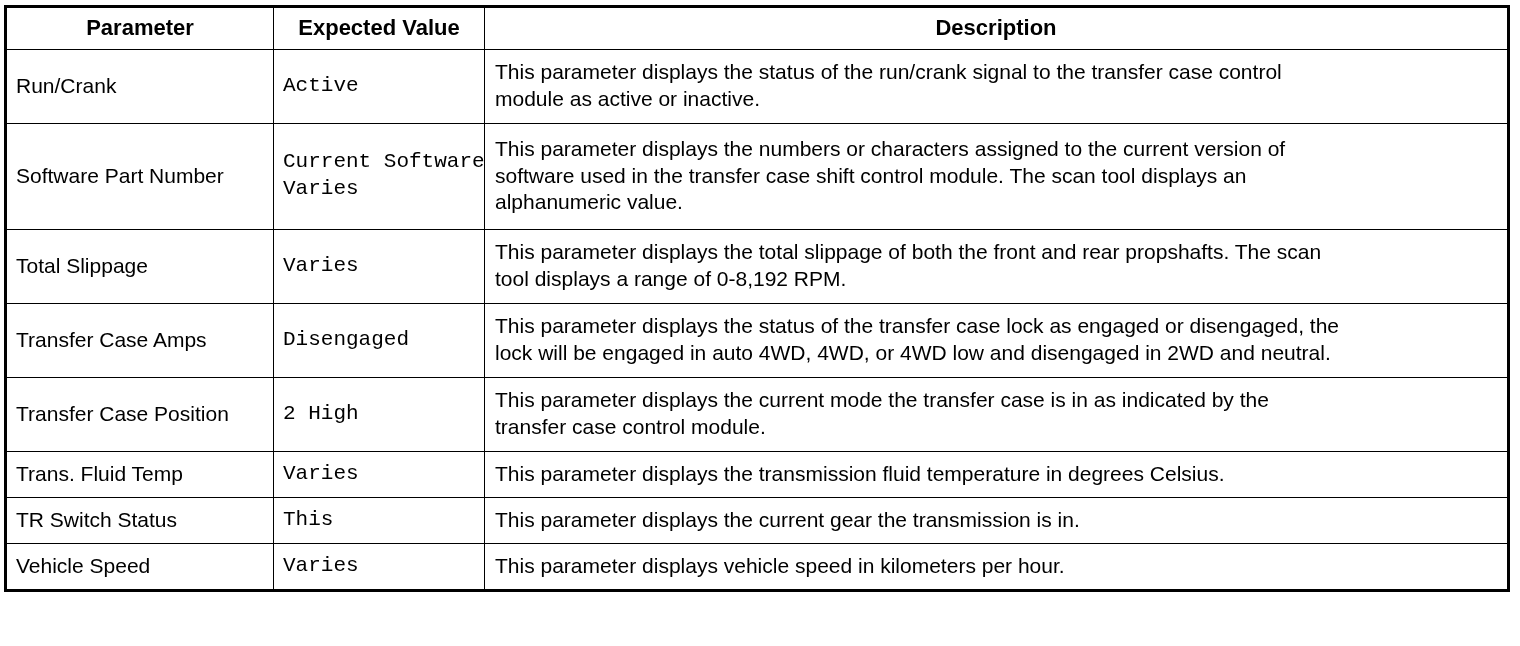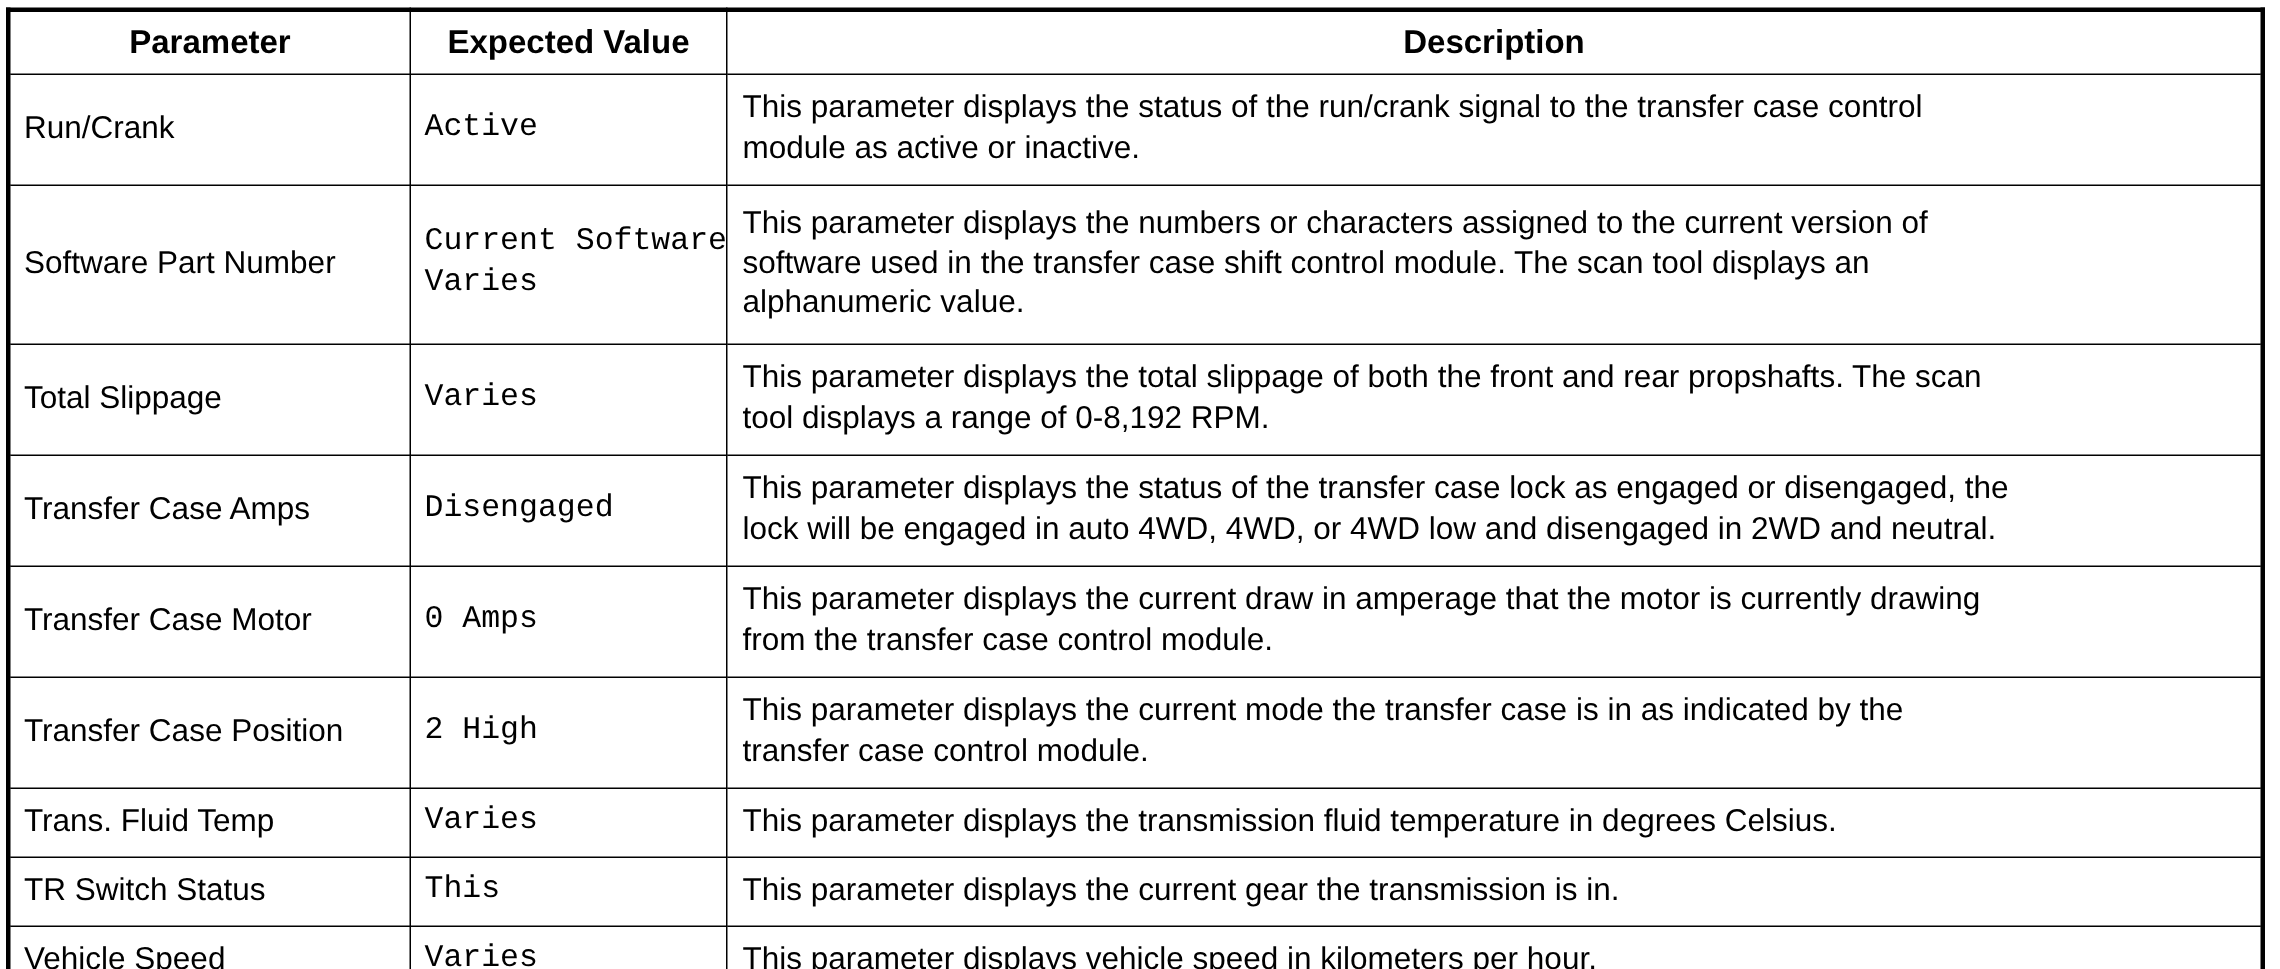--- a/index.html
+++ b/index.html
@@ -132,30 +132,20 @@
         <td class="cell-param">Transfer Case Amps</td>
         <td class="cell-value">
           <span class="val-line">Disengaged</span>
         </td>
         <td class="cell-desc">
           <span class="desc-line">This parameter displays the status of the transfer case lock as engaged or disengaged, the</span>
           <span class="desc-line">lock will be engaged in auto 4WD, 4WD, or 4WD low and disengaged in 2WD and neutral.</span>
         </td>
       </tr>
 
-      <tr class="r-tall">
-        <td class="cell-param">Transfer Case Motor</td>
-        <td class="cell-value">
-          <span class="val-line">0 Amps</span>
-        </td>
-        <td class="cell-desc">
-          <span class="desc-line">This parameter displays the current draw in amperage that the motor is currently drawing</span>
-          <span class="desc-line">from the transfer case control module.</span>
-        </td>
-      </tr>
 
       <tr class="r-tall">
         <td class="cell-param">Transfer Case Position</td>
         <td class="cell-value">
           <span class="val-line">2 High</span>
         </td>
         <td class="cell-desc">
           <span class="desc-line">This parameter displays the current mode the transfer case is in as indicated by the</span>
           <span class="desc-line">transfer case control module.</span>
         </td>

